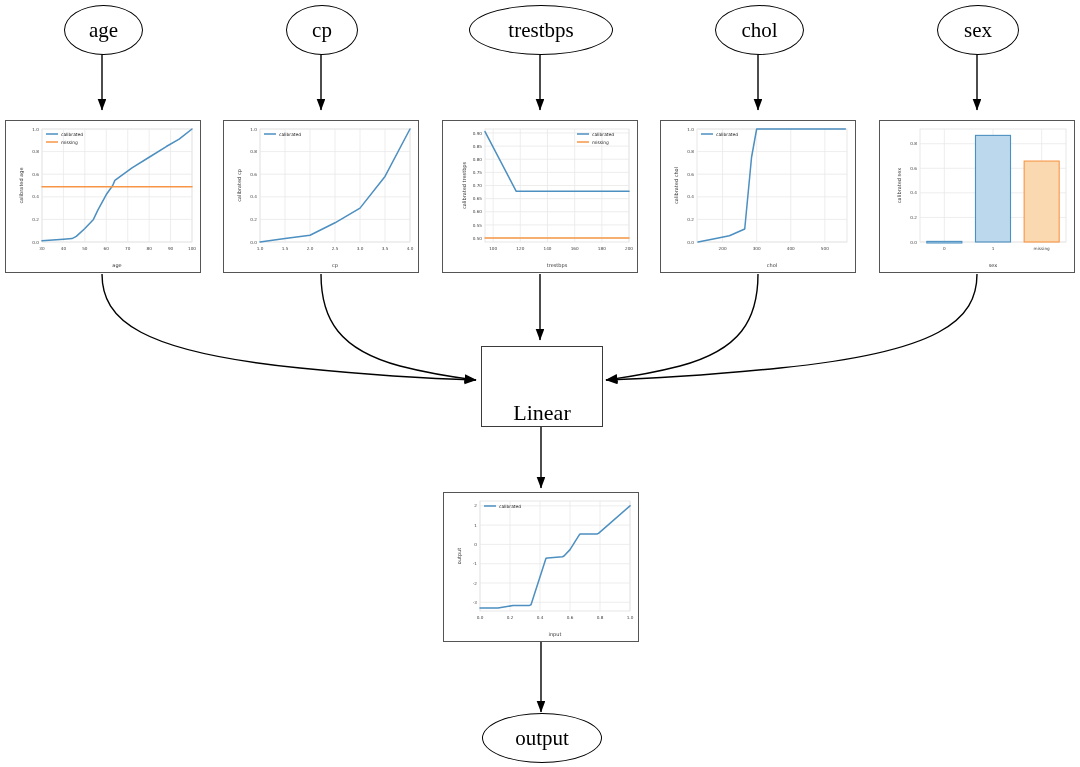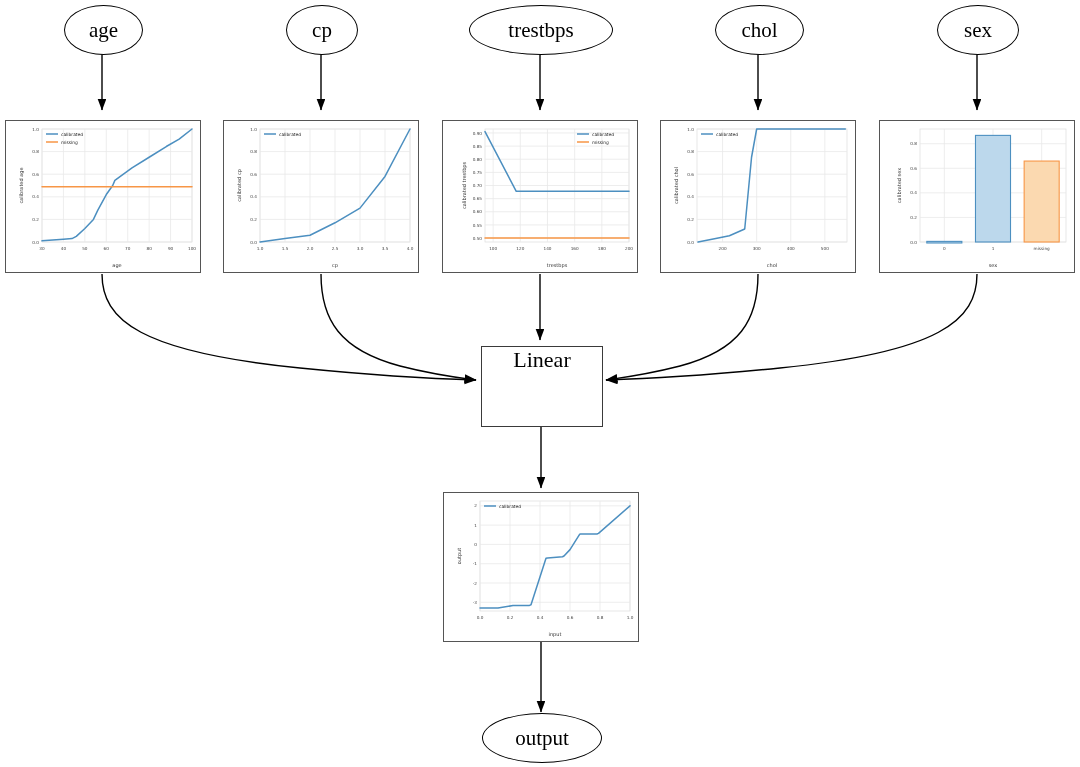--- a/index.html
+++ b/index.html
@@ -7,21 +7,21 @@
        font-family:"Liberation Serif",serif;}
 
   
   .node-ellipse{
     position:absolute;border:1.3px solid #000;border-radius:50%;
     background:#fff;display:flex;align-items:center;justify-content:center;
     font-family:"Liberation Serif",serif;color:#000;
   }
   .node-box{
     position:absolute;border:1.3px solid #3a3a3a;background:#fff;
-    display:flex;align-items:flex-start;justify-content:center;
+    display:flex;align-items:flex-end;justify-content:center;
     font-family:"Liberation Serif",serif;color:#000;
   }
 
   
   .panel{
     position:absolute;border:1.6px solid #555;background:#fff;box-sizing:border-box;
   }
   .plot-svg{display:block;width:100%;height:100%;}
 
   

